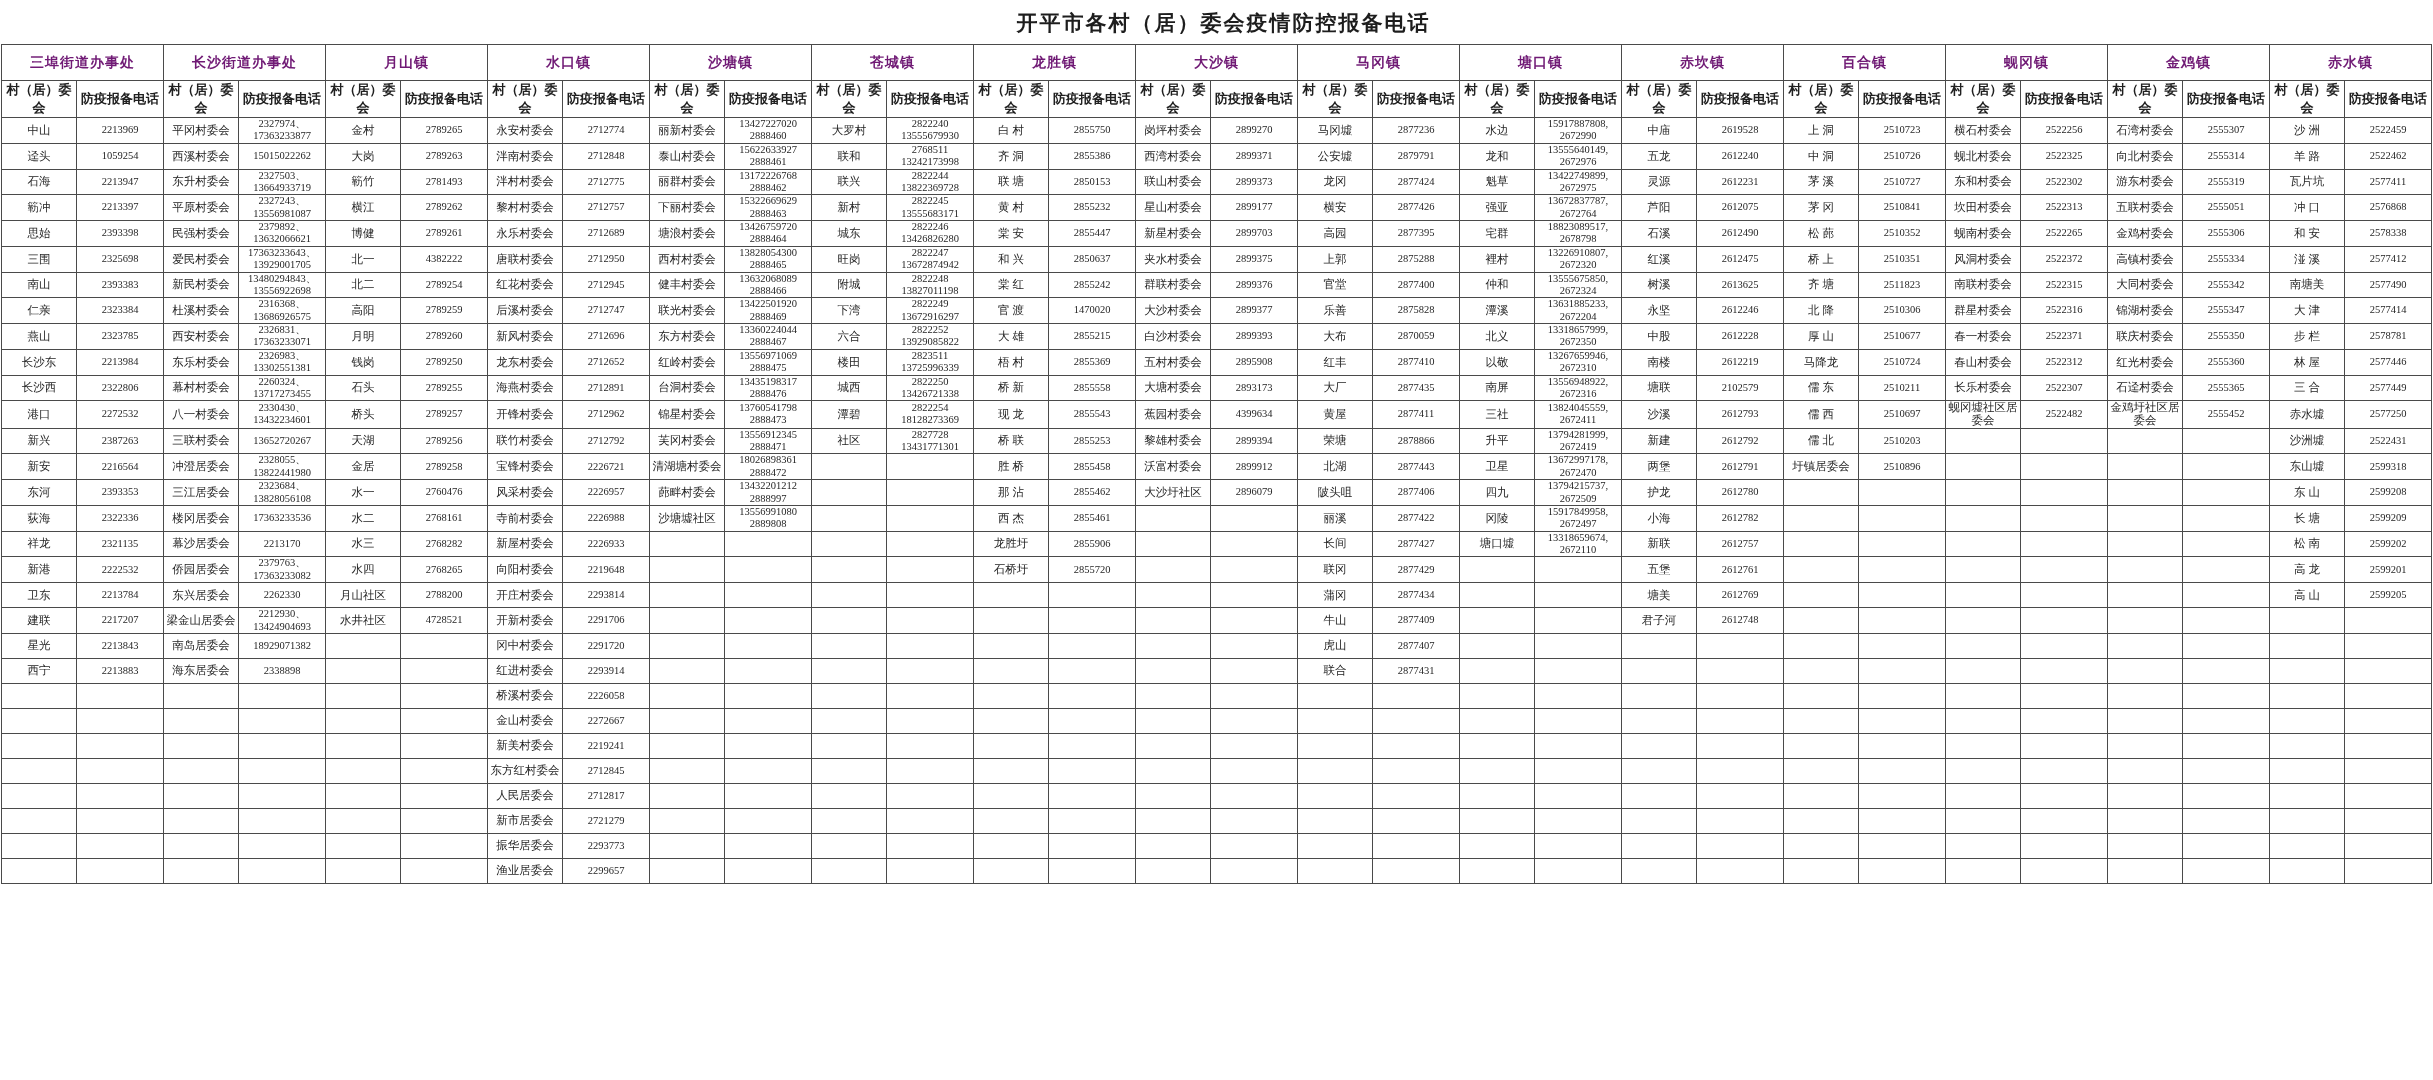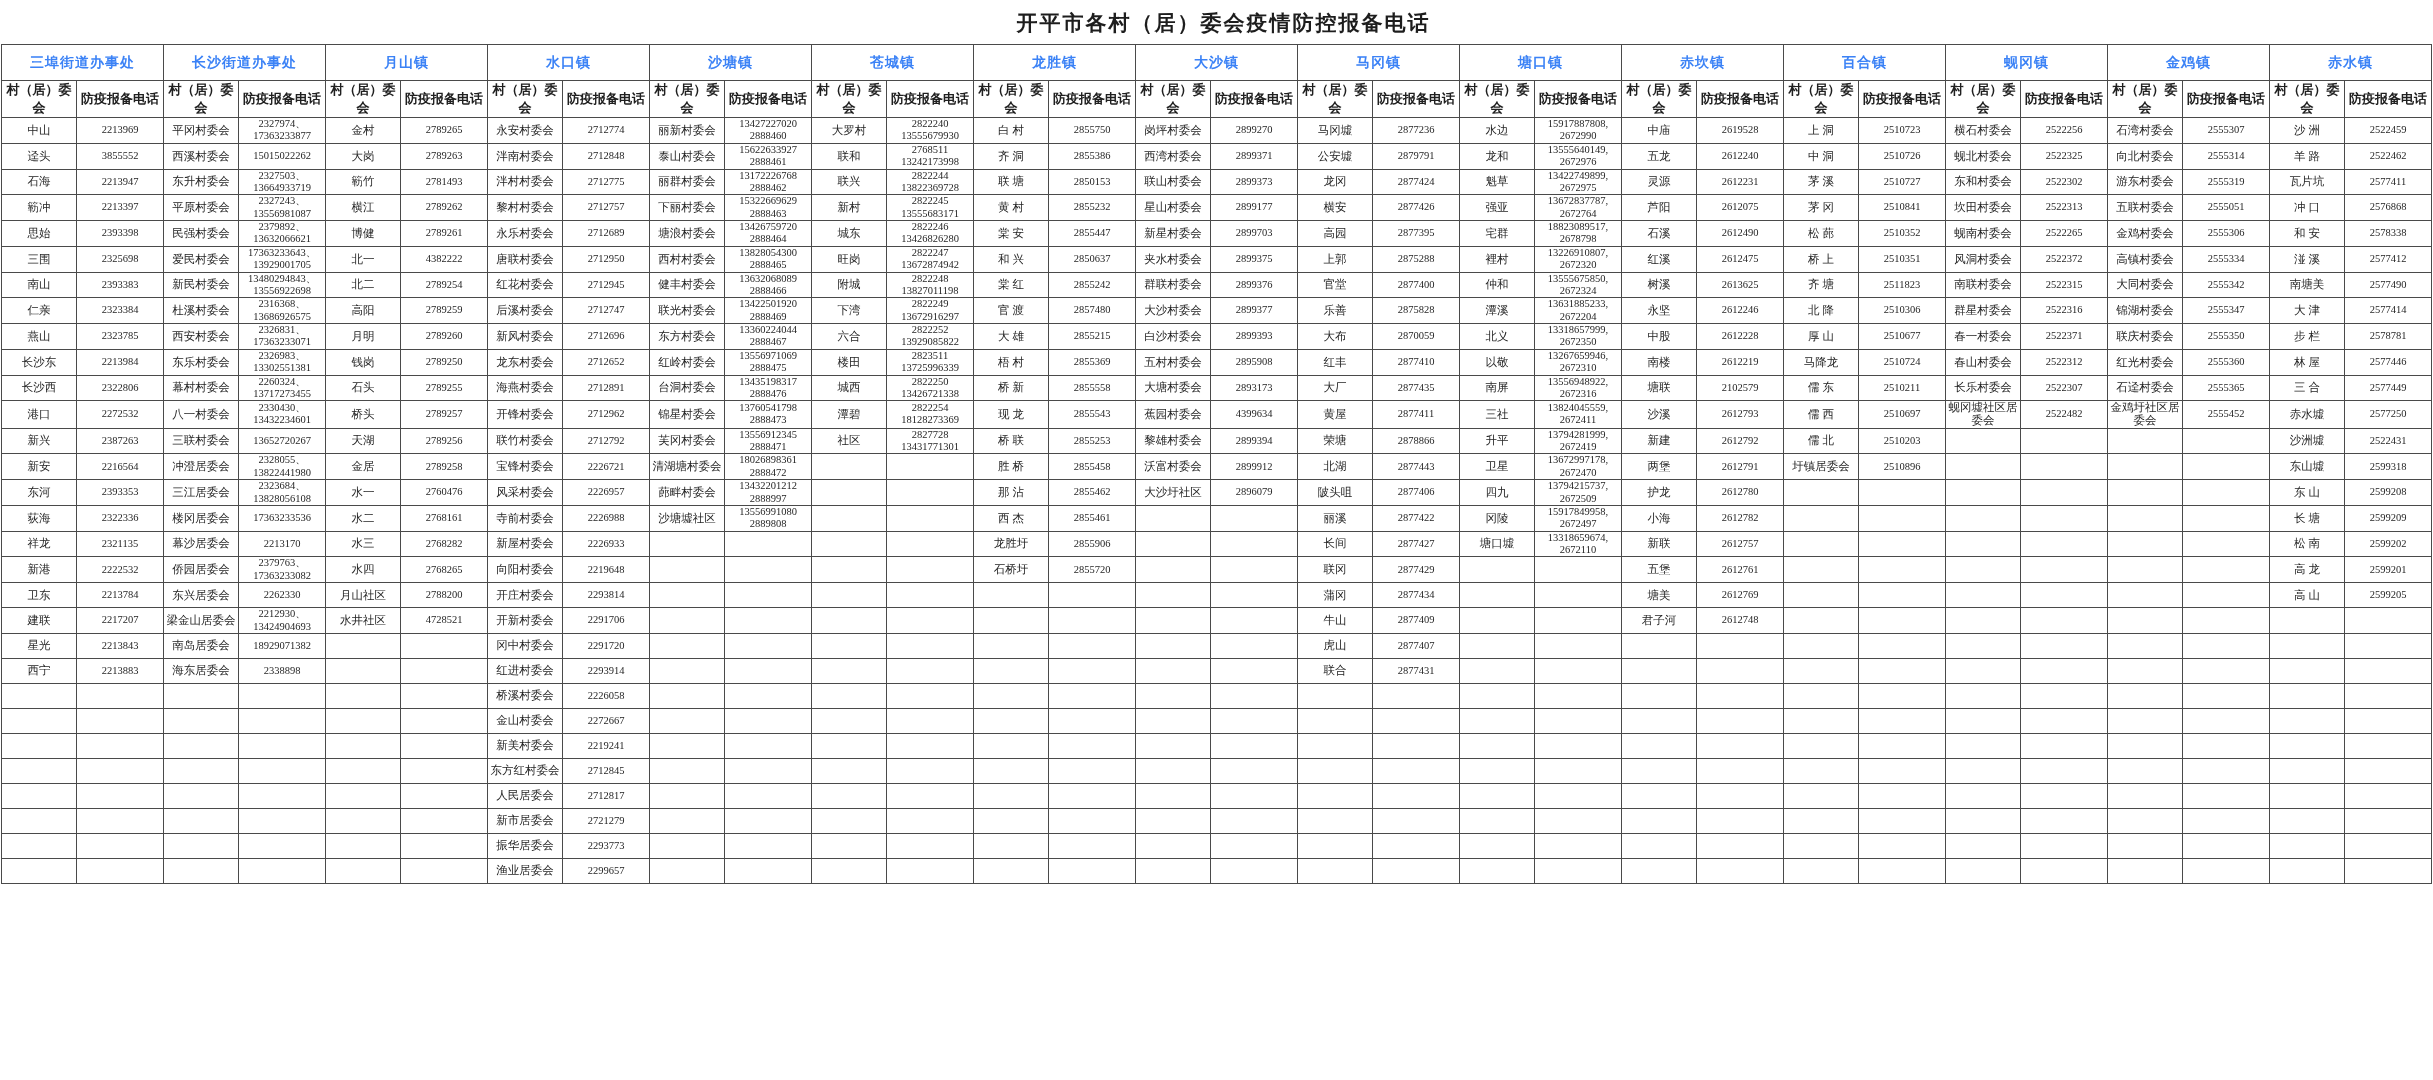--- a/index.html
+++ b/index.html
@@ -14,21 +14,21 @@
   }
   table.grid{
     border-collapse:collapse;table-layout:fixed;
     width:2431px;margin:7px 0 0 1px;
   }
   .grid th,.grid td{
     border:1px solid #4a4a4a;text-align:center;vertical-align:middle;
     overflow:hidden;padding:0 1px;
   }
   .grid thead tr.town-row th{
-    height:35px;font-size:14px;font-weight:600;letter-spacing:1px;color:#3b82f6;
+    height:35px;font-size:14px;font-weight:600;letter-spacing:1px;color:#701a75;
   }
   .grid thead tr.cols-row th{
     height:21px;font-size:13px;font-weight:700;color:#202020;padding:0;
   }
   .grid tbody tr{height:25px;}
   .grid td.name-cell{font-size:11.5px;line-height:1.15;color:#252525;}
   .grid td.phone-cell{
     font-size:10.5px;line-height:1.18;white-space:pre-line;color:#252525;
   }
 </style>
@@ -153,21 +153,21 @@
         <td class="phone-cell">2510723</td>
         <td class="name-cell">横石村委会</td>
         <td class="phone-cell">2522256</td>
         <td class="name-cell">石湾村委会</td>
         <td class="phone-cell">2555307</td>
         <td class="name-cell">沙 洲</td>
         <td class="phone-cell">2522459</td>
       </tr>
       <tr>
         <td class="name-cell">迳头</td>
-        <td class="phone-cell">3855552</td>
+        <td class="phone-cell">1059254</td>
         <td class="name-cell">西溪村委会</td>
         <td class="phone-cell">15015022262</td>
         <td class="name-cell">大岗</td>
         <td class="phone-cell">2789263</td>
         <td class="name-cell">泮南村委会</td>
         <td class="phone-cell">2712848</td>
         <td class="name-cell">泰山村委会</td>
         <td class="phone-cell">15622633927
 2888461</td>
         <td class="name-cell">联和</td>
@@ -383,21 +383,21 @@
         <td class="phone-cell">2789259</td>
         <td class="name-cell">后溪村委会</td>
         <td class="phone-cell">2712747</td>
         <td class="name-cell">联光村委会</td>
         <td class="phone-cell">13422501920
 2888469</td>
         <td class="name-cell">下湾</td>
         <td class="phone-cell">2822249
 13672916297</td>
         <td class="name-cell">官 渡</td>
-        <td class="phone-cell">2857480</td>
+        <td class="phone-cell">1470020</td>
         <td class="name-cell">大沙村委会</td>
         <td class="phone-cell">2899377</td>
         <td class="name-cell">乐善</td>
         <td class="phone-cell">2875828</td>
         <td class="name-cell">潭溪</td>
         <td class="phone-cell">13631885233,
 2672204</td>
         <td class="name-cell">永坚</td>
         <td class="phone-cell">2612246</td>
         <td class="name-cell">北 降</td>

